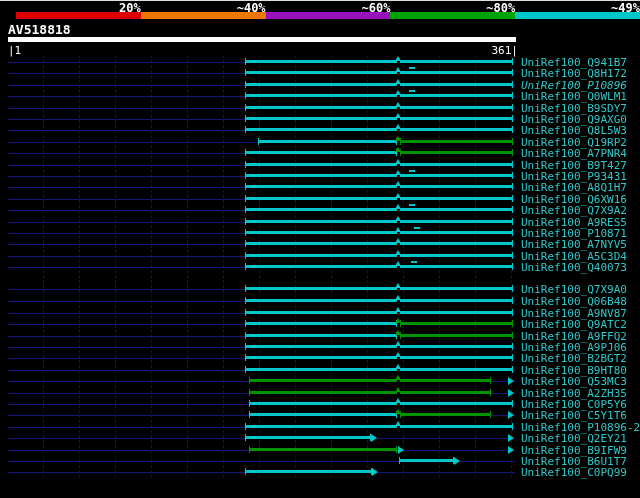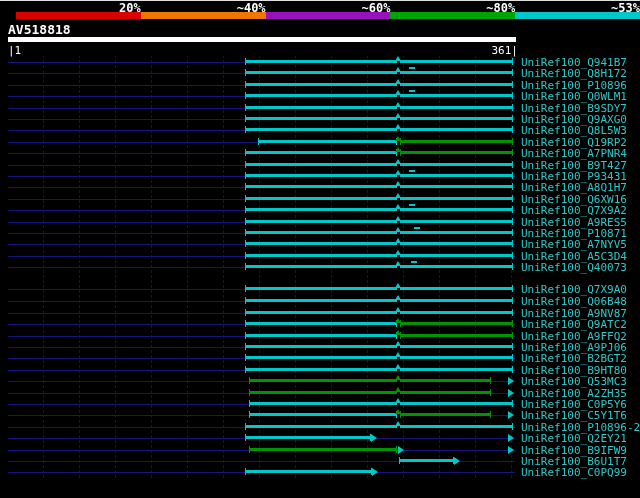--- a/index.html
+++ b/index.html
@@ -47,21 +47,21 @@
         <div class="keyseg" style="background: rgb(221, 0, 0);"></div>
         <div class="keyseg" style="background: rgb(238, 119, 0);"></div>
         <div class="keyseg" style="background: rgb(153, 17, 187);"></div>
         <div class="keyseg" style="background: rgb(0, 164, 0);"></div>
         <div class="keyseg" style="background: rgb(0, 200, 200);"></div>
       </div>
   <span class="keylabel" style="left: 132.8px;">20%</span>
       <span class="keylabel" style="left: 257.6px;">~40%</span>
       <span class="keylabel" style="left: 382.4px;">~60%</span>
       <span class="keylabel" style="left: 507.2px;">~80%</span>
-      <span class="keylabel" style="left: 632px;">~53%</span>
+      <span class="keylabel" style="left: 632px;">~49%</span>
     </div>
 
   <div class="qname">AV518818</div>
   <div class="qbar"></div>
 
   <div class="scale">
     <span class="s1">|1</span>
     <span class="s2">361|</span>
   </div>
 
@@ -80,21 +80,21 @@
         <div class="qgap" style="left: 397.378px;"></div>
         <div class="qtri" style="left: 395.378px; color: rgb(0, 200, 200);"></div>
         <div class="sgap" style="left: 408.578px; background: rgb(0, 200, 200);"></div>
         <span class="hit-label" style="color: rgb(47, 199, 199);">UniRef100_Q8H172</span>
       </div>
       <div class="row" style="top: 22.8px;">
         <div class="row-line"></div>
         <div class="seg" style="left: 245.067px; width: 268.111px; background: rgb(0, 200, 200); color: rgb(0, 200, 200);"></div>
         <div class="qgap" style="left: 397.378px;"></div>
         <div class="qtri" style="left: 395.378px; color: rgb(0, 200, 200);"></div>
-        <span class="hit-label" style="color: rgb(47, 199, 199);">UniRef100_P10896</span>
+        <span class="hit-label" style="color: rgb(47, 199, 199); font-style: italic;">UniRef100_P10896</span>
       </div>
       <div class="row" style="top: 34.2px;">
         <div class="row-line"></div>
         <div class="seg" style="left: 245.067px; width: 268.111px; background: rgb(0, 200, 200); color: rgb(0, 200, 200);"></div>
         <div class="qgap" style="left: 397.378px;"></div>
         <div class="qtri" style="left: 395.378px; color: rgb(0, 200, 200);"></div>
         <div class="sgap" style="left: 408.578px; background: rgb(0, 200, 200);"></div>
         <span class="hit-label" style="color: rgb(47, 199, 199);">UniRef100_Q0WLM1</span>
       </div>
       <div class="row" style="top: 45.6px;">

